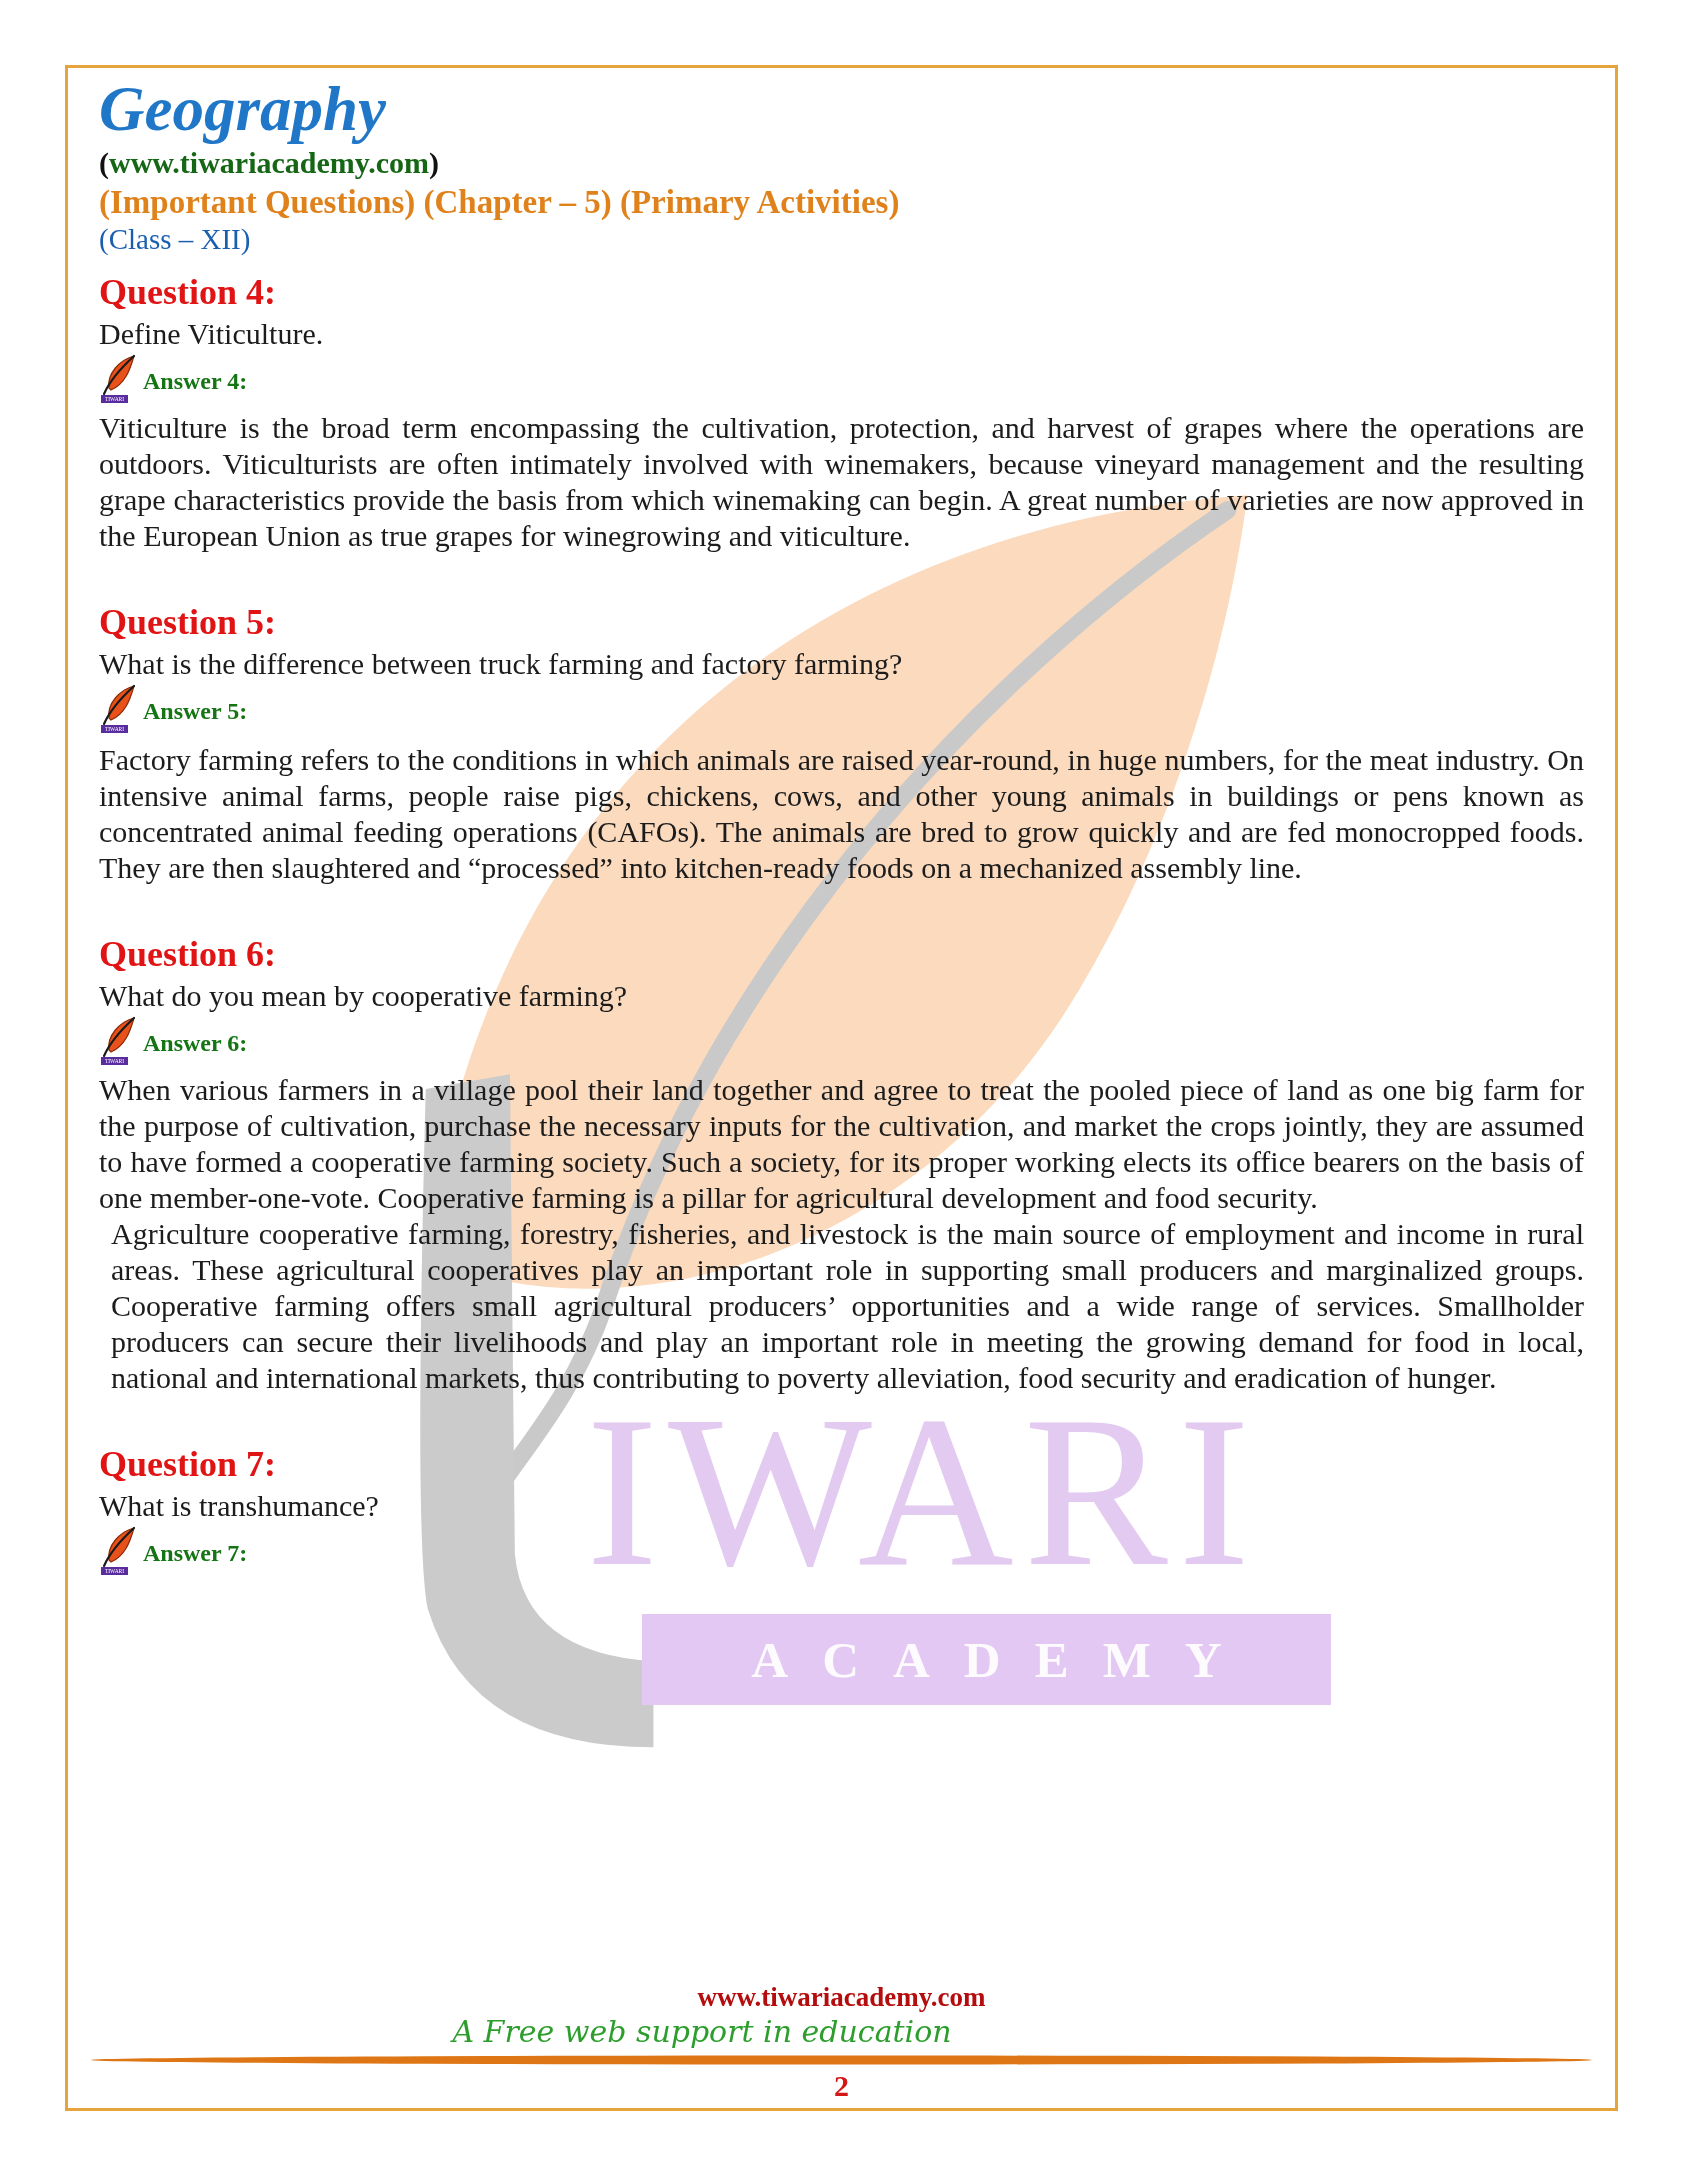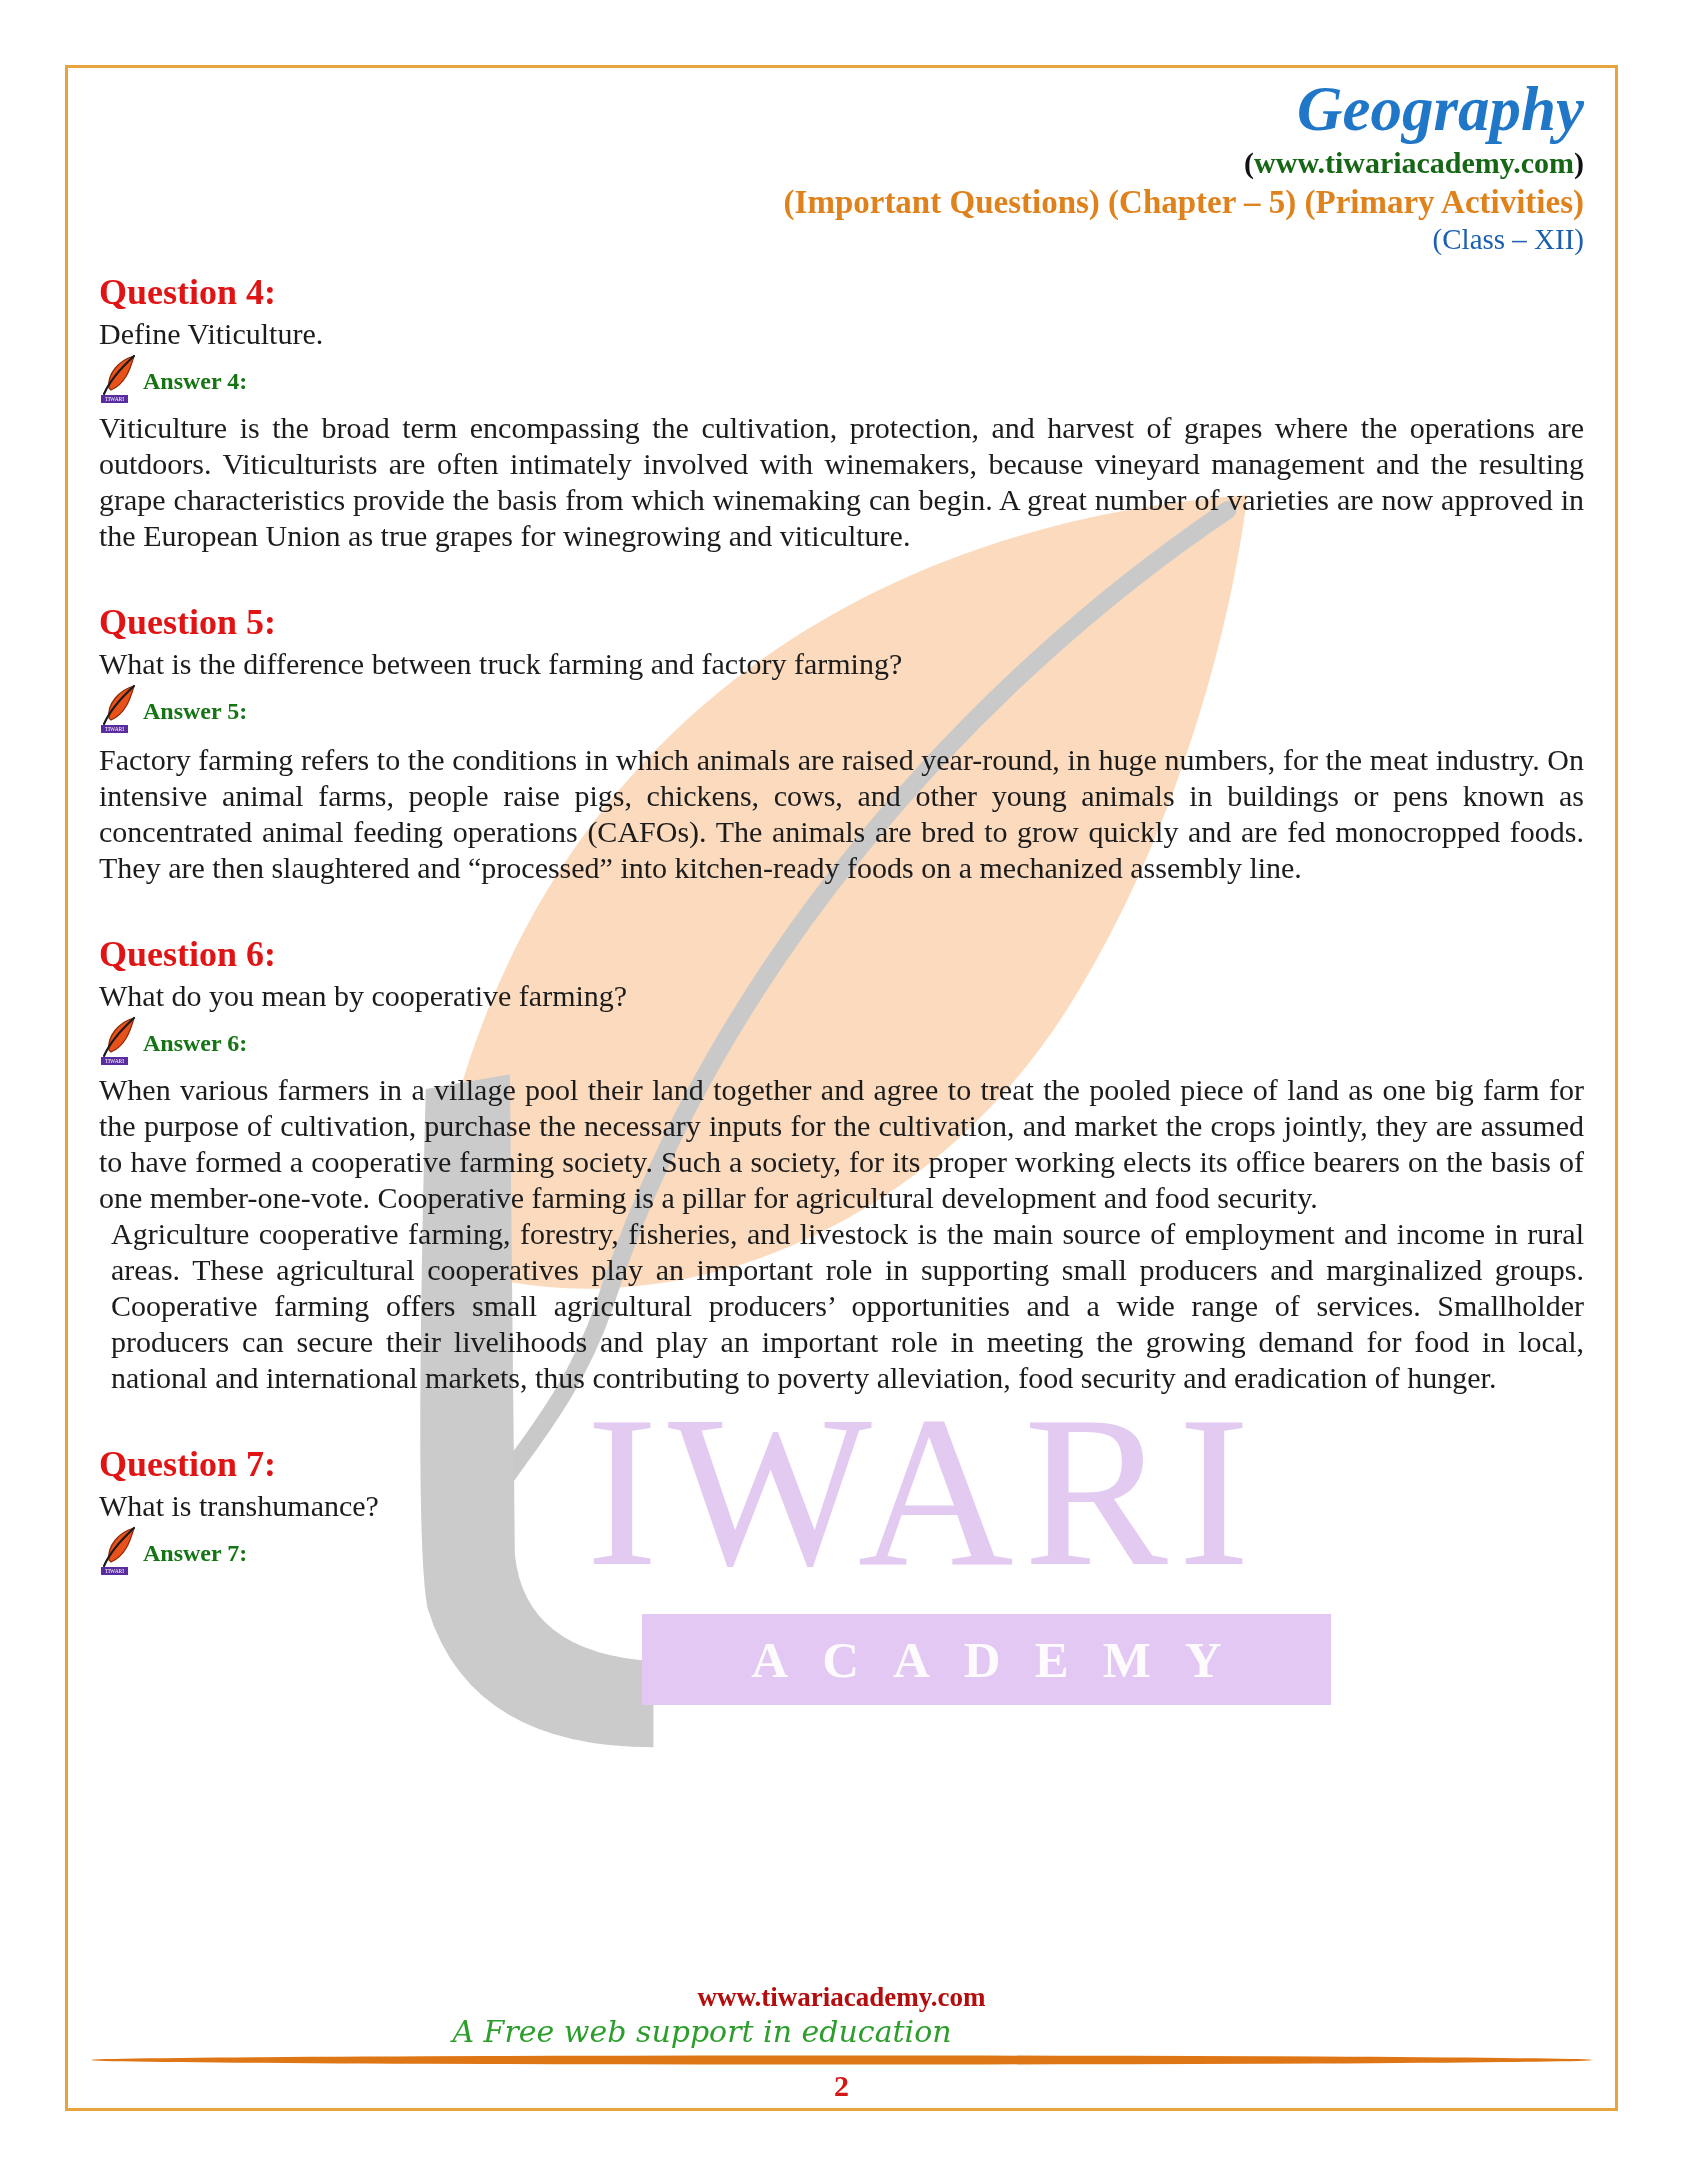--- a/index.html
+++ b/index.html
@@ -39,21 +39,21 @@
   .wm-academy{
     left:642px;top:1614px;width:689px;height:91px;background:var(--academy_band);
     display:flex;align-items:center;justify-content:center;
   }
   .wm-academy span{
     font-size:51px;color:rgba(255,255,255,.92);letter-spacing:34px;
     padding-left:34px;font-weight:bold;
   }
   
   .content{position:absolute;left:99px;top:75px;width:1485px;z-index:1;}
-  .header{text-align:right;}
+  .header{text-align:left;}
   .doc-title{
     font-size:63px;line-height:69px;font-weight:bold;font-style:italic;
     color:var(--title_blue);
   }
   .doc-site{font-size:30px;line-height:38px;font-weight:bold;color:#111;}
   .doc-site .site-inner{color:var(--website_green);}
   .doc-subtitle{font-size:33px;line-height:40px;font-weight:bold;color:var(--subtitle_orange);}
   .doc-class{font-size:29px;line-height:34px;font-weight:normal;color:var(--class_blue);}
   .qa{margin-top:46px;}
   .qa.first{margin-top:14px;}

